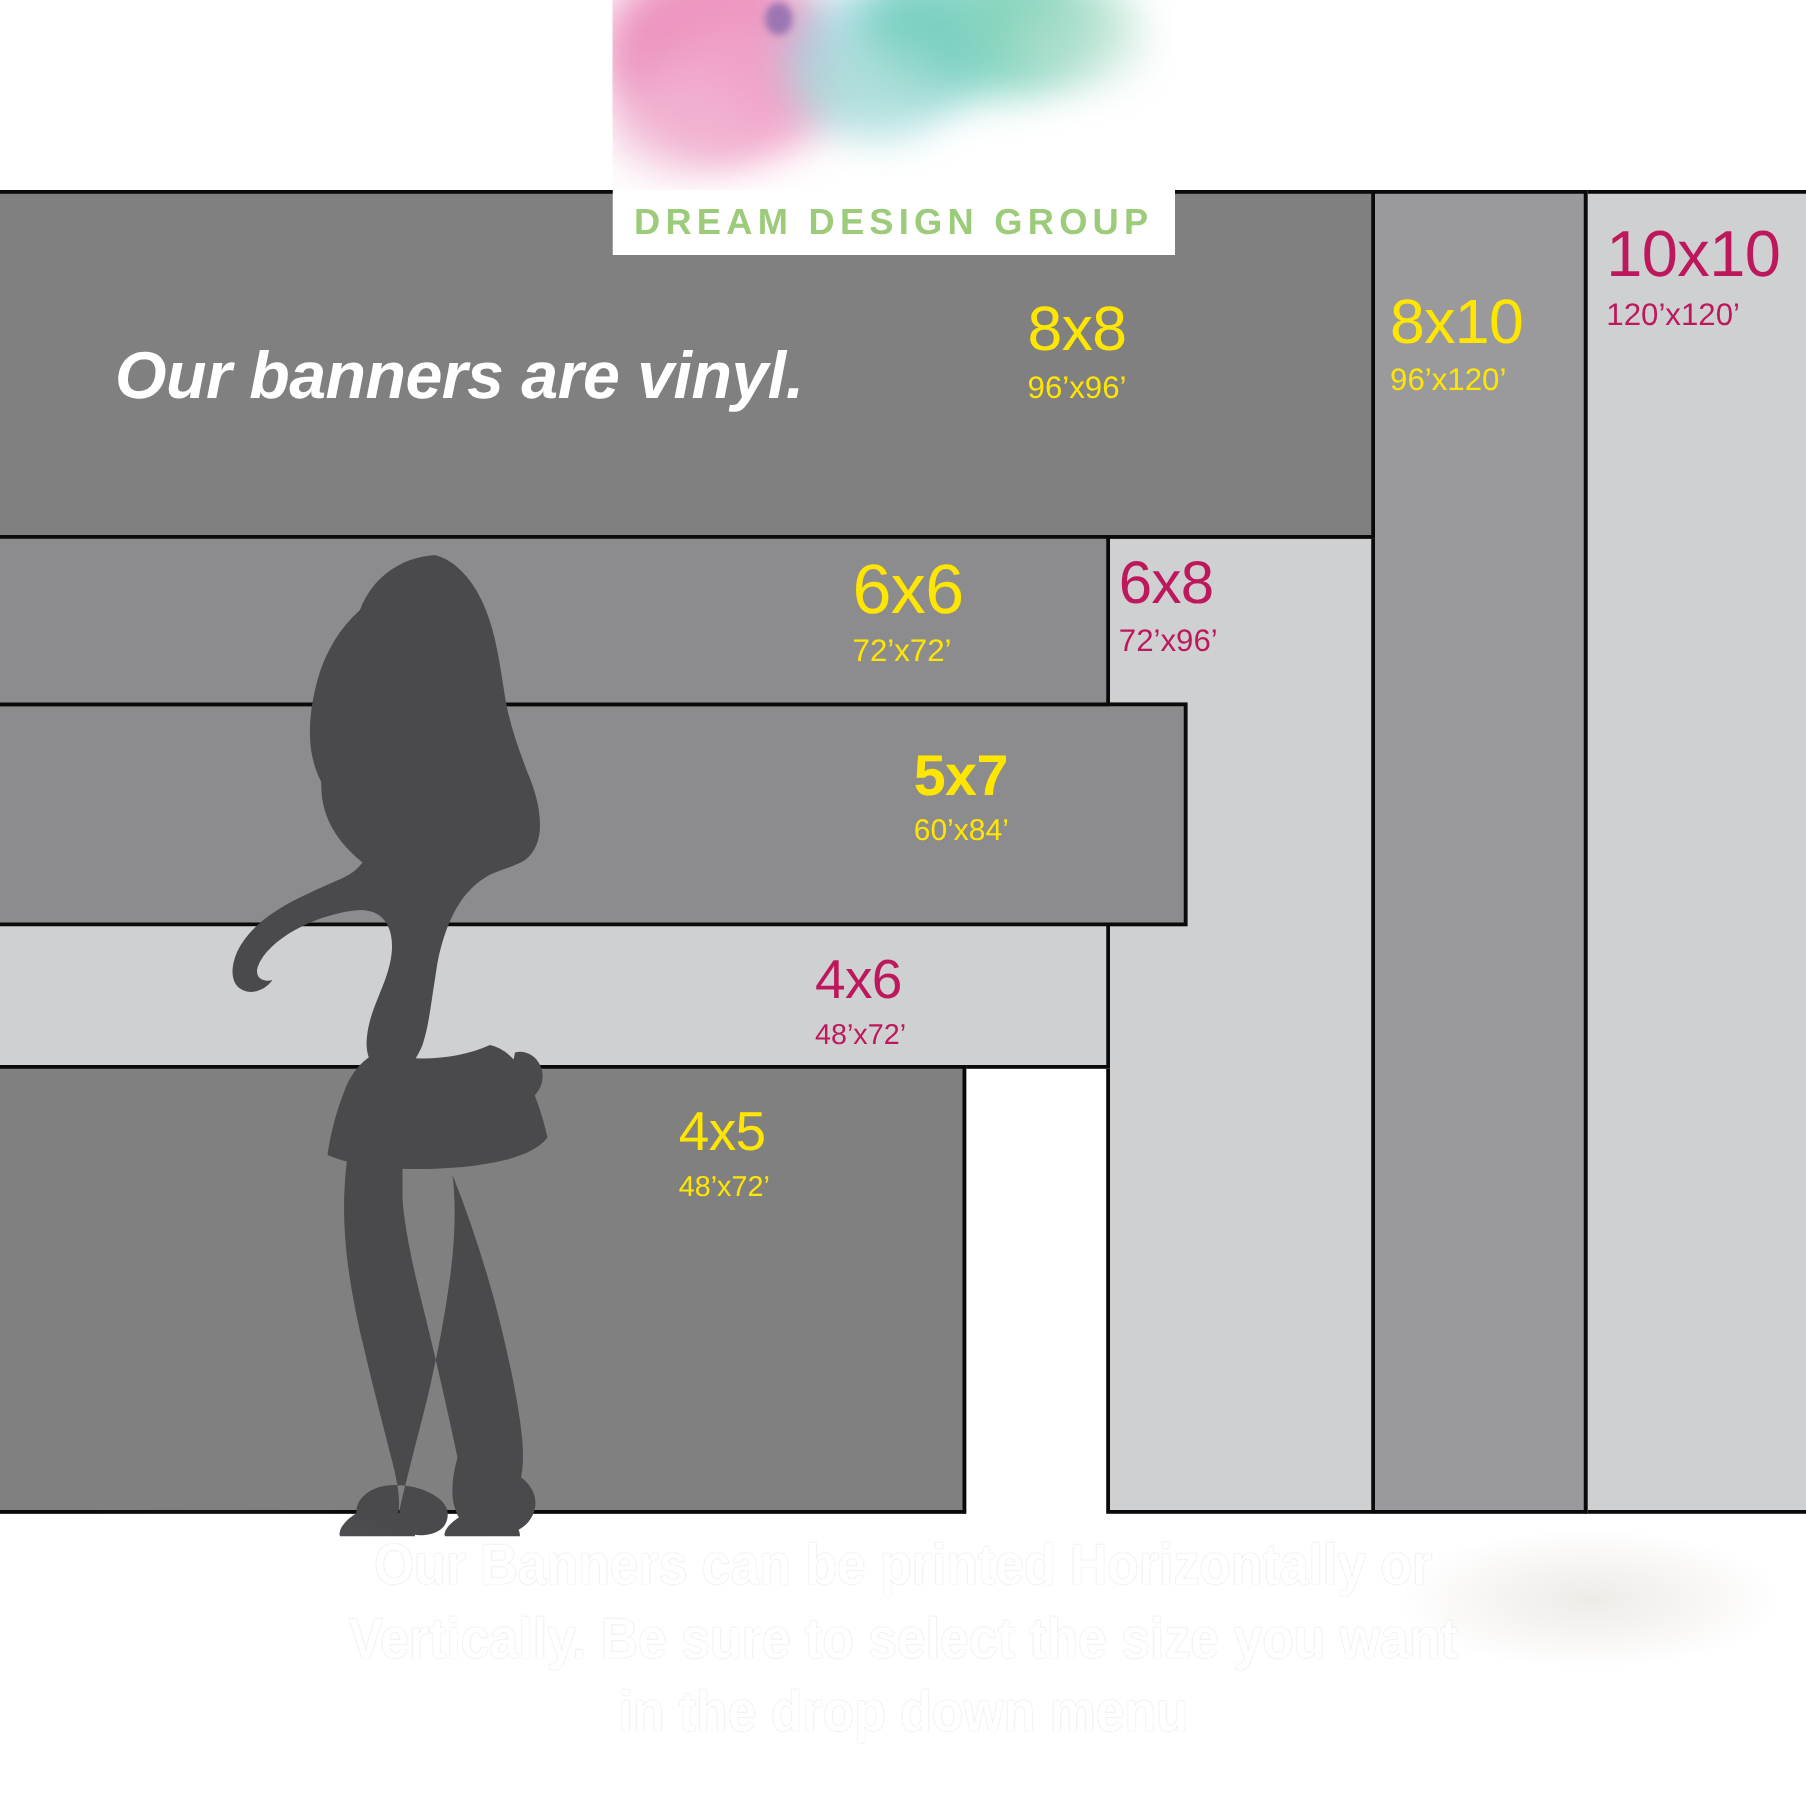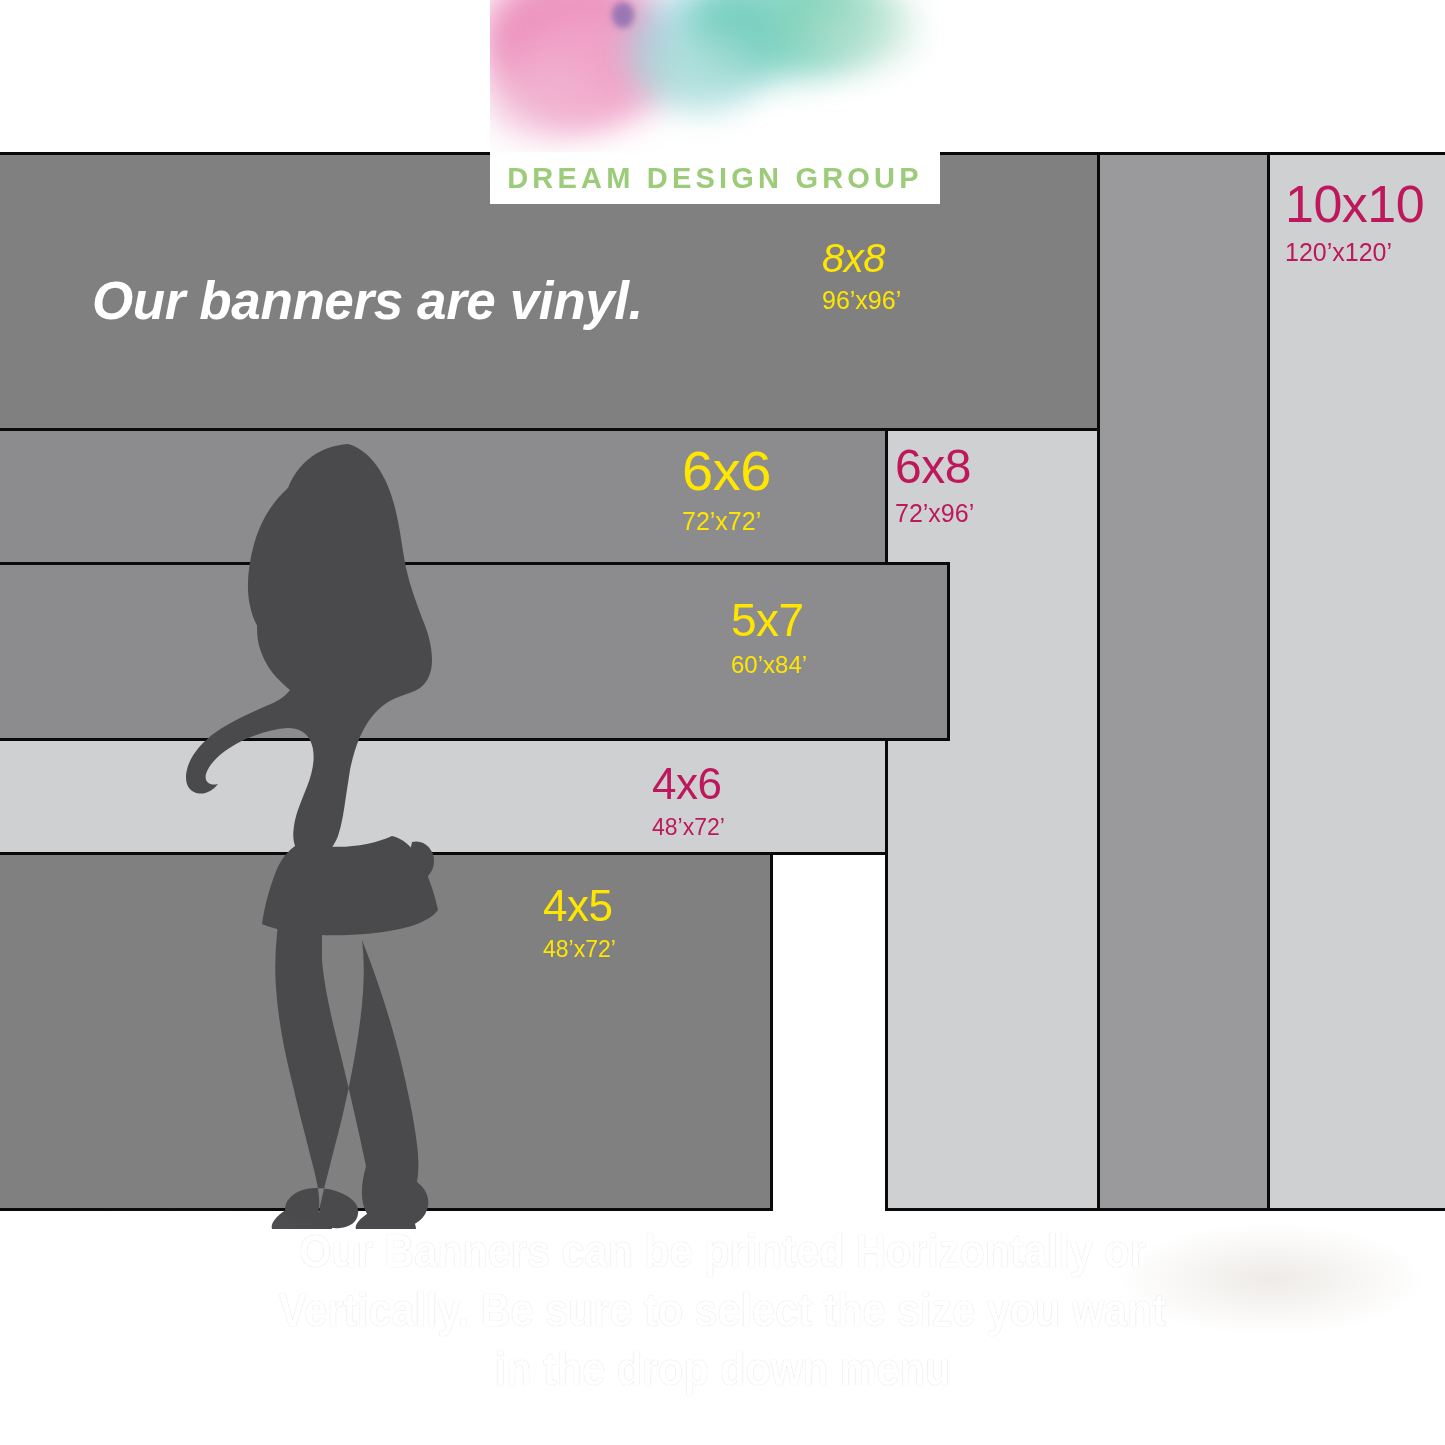--- a/index.html
+++ b/index.html
@@ -212,42 +212,46 @@
       L152 789
       C152 782 146 774 136 770 Z"></path>
     <path fill="#4a4a4d" d="
       M190 772
       C180 778 174 785 176 789
       L236 789
       C236 782 230 775 220 771 Z"></path>
   </svg>
 
   <div class="lbl" style="left:822px; top:238px;">
-    <span class="big y" style="font-size:40px;font-style:italic;">8x8</span>
+    <span class="big y" style="font-size:50px;">8x8</span>
     <span class="small y" style="font-size:25px;text-align:right;">96’x96’</span>
   </div>
 
+  <div class="lbl" style="left:1112px; top:232px;">
+    <span class="big y" style="font-size:50px;">8x10</span>
+    <span class="small y" style="font-size:25px;">96’x120’</span>
+  </div>
 
   <div class="lbl" style="left:1285px; top:178px;">
     <span class="big k" style="font-size:52px;">10x10</span>
     <span class="small k" style="font-size:25px;">120’x120’</span>
   </div>
 
   <div class="lbl" style="left:682px; top:443px;">
     <span class="big y" style="font-size:56px;">6x6</span>
     <span class="small y" style="font-size:25px;">72’x72’</span>
   </div>
 
   <div class="lbl" style="left:895px; top:443px;">
     <span class="big k" style="font-size:48px;">6x8</span>
     <span class="small k" style="font-size:25px;">72’x96’</span>
   </div>
 
   <div class="lbl" style="left:731px; top:597px;">
-    <span class="big y" style="font-size:46px;">5x7</span>
+    <span class="big y" style="font-size:46px;font-weight:bold;">5x7</span>
     <span class="small y" style="font-size:24px;">60’x84’</span>
   </div>
 
   <div class="lbl" style="left:652px; top:762px;">
     <span class="big k" style="font-size:44px;">4x6</span>
     <span class="small k" style="font-size:23px;">48’x72’</span>
   </div>
 
   <div class="lbl" style="left:543px; top:884px;">
     <span class="big y" style="font-size:44px;">4x5</span>

